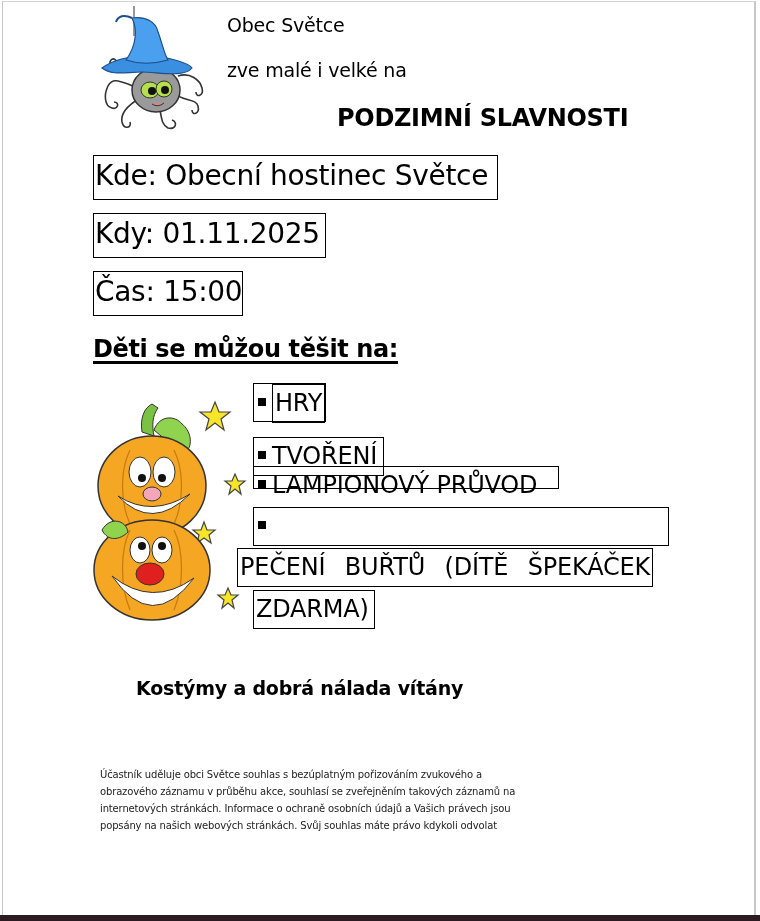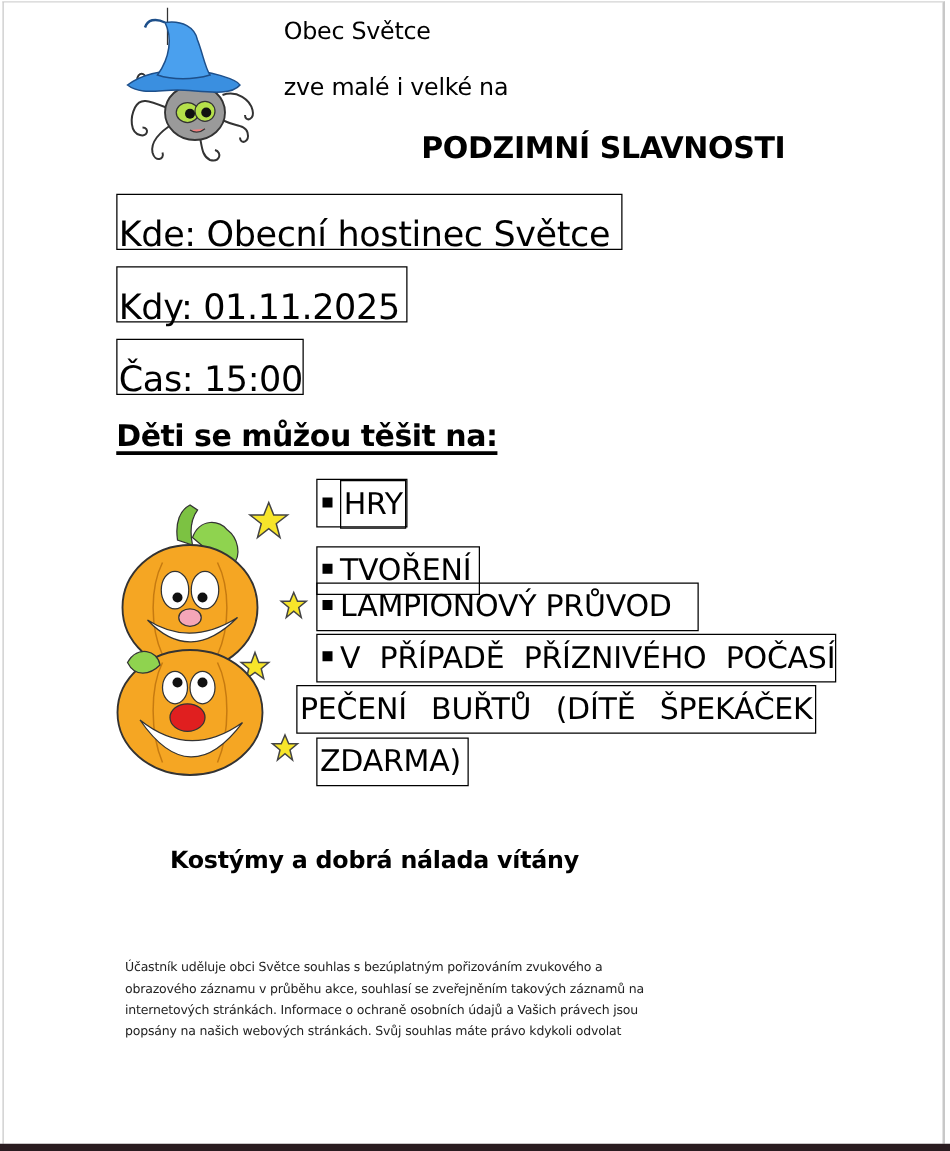--- a/index.html
+++ b/index.html
@@ -12,21 +12,21 @@
       border-left: 1px solid #c8c8c8; border-top: 1px solid #d4d4d4; border-right: 2px solid #c8c8c8;
       box-sizing: border-box;
     }
     .bottom-bar { position: absolute; left: 0; top: 915px; width: 760px; height: 6px; background: #2a1c20; }
 
     .abs { position: absolute; white-space: nowrap; }
     .intro { font-size: 19px; letter-spacing: -0.2px; }
     .title { font-size: 24px; font-weight: bold; letter-spacing: -0.3px; }
     .boxed {
       position: absolute; border: 1px solid #000; box-sizing: border-box; white-space: nowrap;
-      font-size: 28px; line-height: 40px; padding: 12px 1px; letter-spacing: -0.3px;
+      font-size: 28px; line-height: 40px; padding: 0 1px; letter-spacing: -0.3px;
     }
     .subhead { font-size: 24px; font-weight: bold; text-decoration: underline; text-decoration-thickness: 3px; text-underline-offset: 4px; letter-spacing: -0.4px; }
     .item {
       position: absolute; border: 1px solid #000; box-sizing: border-box; white-space: nowrap;
       font-size: 24px; line-height: 37px; letter-spacing: -0.2px;
     }
     .bullet { display: inline-block; width: 8px; height: 8px; background: #000; margin: 0 6px 0 4px; vertical-align: 5px; }
     .inner-box { display: inline-block; border: 1px solid #000; border-right: 1px solid #000; padding: 0 2px; margin-left: 0; }
     .justify { display: flex; justify-content: space-between; padding: 0 2px; }
     .closing { font-size: 19px; font-weight: bold; letter-spacing: -0.2px; }
@@ -103,26 +103,26 @@
   <ellipse cx="60" cy="184" rx="14" ry="11" fill="#e01f1f" stroke="#333"></ellipse>
   <path d="M22 186 Q62 244 104 188 Q62 218 22 186 Z" fill="#fff" stroke="#333"></path>
 </svg>
 
 <div class="item" style="left:253px;top:383px;height:39px;">
   <span class="bullet"></span><span class="inner-box">HRY</span>
 </div>
 <div class="item" style="left:253px;top:425px;width:131px;height:39px;margin-top:12px;">
   <span class="bullet"></span><span>TVOŘENÍ</span>
 </div>
-<div class="item" style="left:253px;top:466px;width:306px;height:39px;">
+<div class="item" style="left:253px;top:466px;width:306px;height:23px;">
   <span class="bullet"></span><span>LAMPIONOVÝ PRŮVOD</span>
 </div>
 <div class="item" style="left:253px;top:507px;width:416px;height:39px;">
   <div class="justify" style="padding-left:0;">
-    <span><span class="bullet"></span><span style="word-spacing:8px;">V PŘÍPADĚ PŘÍZNIVÉHO POČASÍ</span></span>
+    <span><span class="bullet"></span></span>
   </div>
 </div>
 <div class="item" style="left:237px;top:548px;width:416px;height:39px;">
   <div class="justify">
     <span>PEČENÍ</span>
     <span>BUŘTŮ</span>
     <span>(DÍTĚ</span>
     <span>ŠPEKÁČEK</span>
   </div>
 </div>

